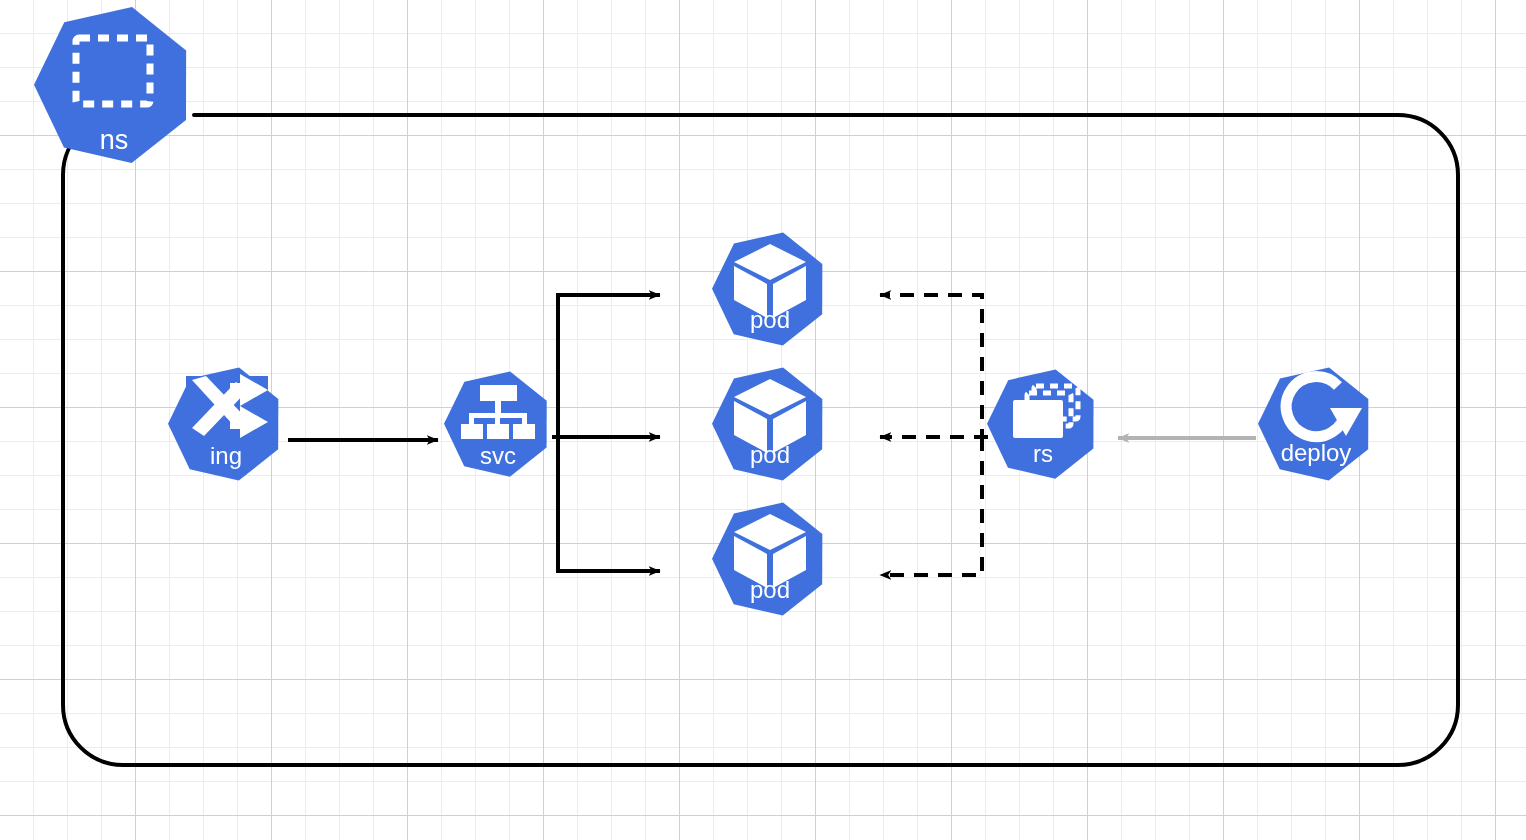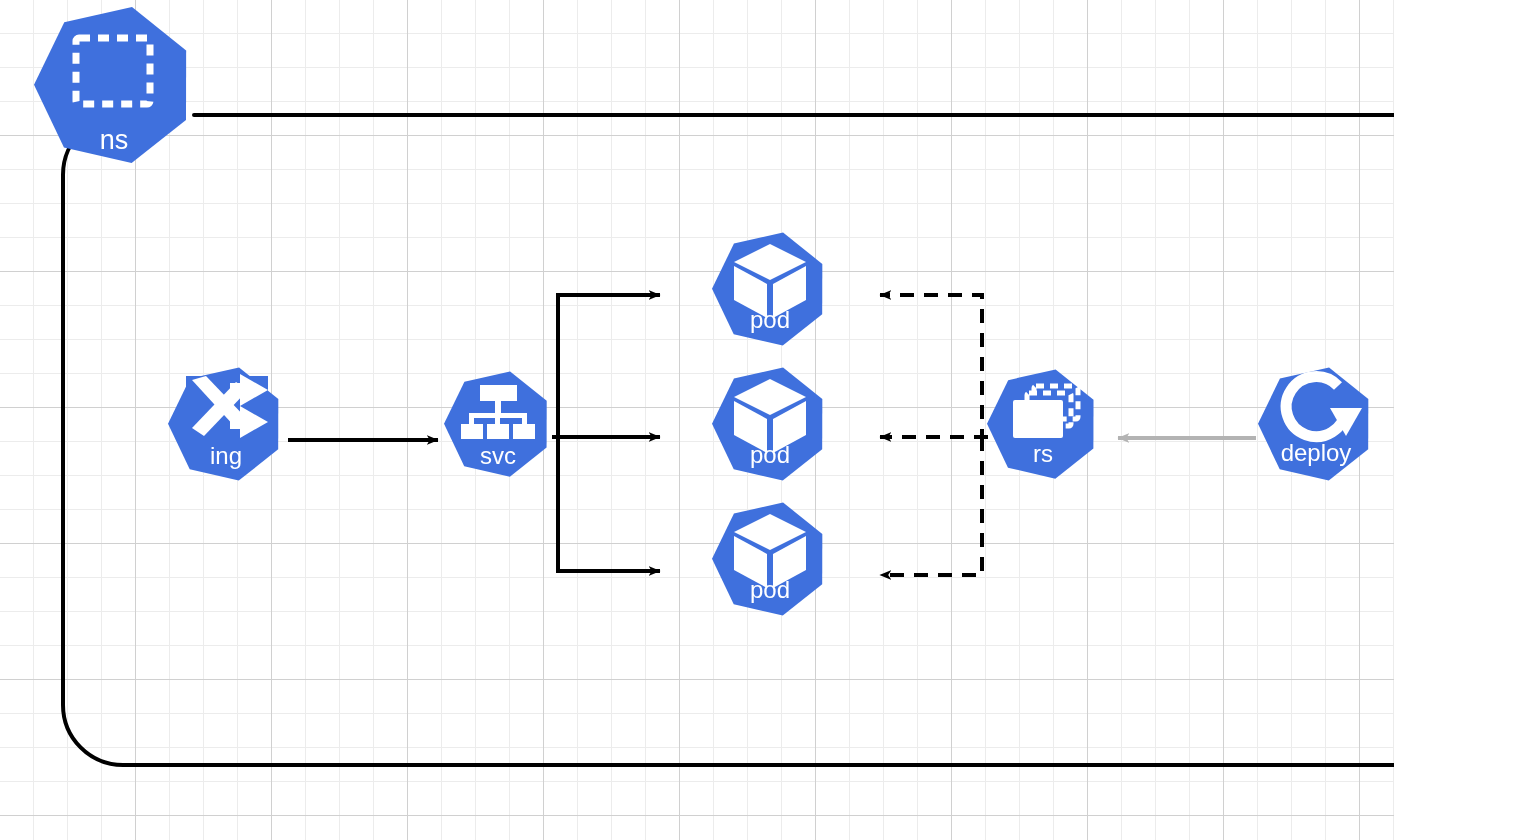--- a/index.html
+++ b/index.html
@@ -6,21 +6,21 @@
   html, body {
     margin: 0;
     padding: 0;
     background: #ffffff;
   }
   body {
     font-family: "Liberation Sans", sans-serif;
   }
   #canvas {
     position: relative;
-    width: 1394px;
+    width: 1526px;
     height: 840px;
     overflow: hidden;
     background-color: #ffffff;
     background-image:
       linear-gradient(to right, #d0d0d0 1px, transparent 1px),
       linear-gradient(to bottom, #d0d0d0 1px, transparent 1px),
       linear-gradient(to right, #ececec 1px, transparent 1px),
       linear-gradient(to bottom, #ececec 1px, transparent 1px);
     background-size:
       136px 136px,

